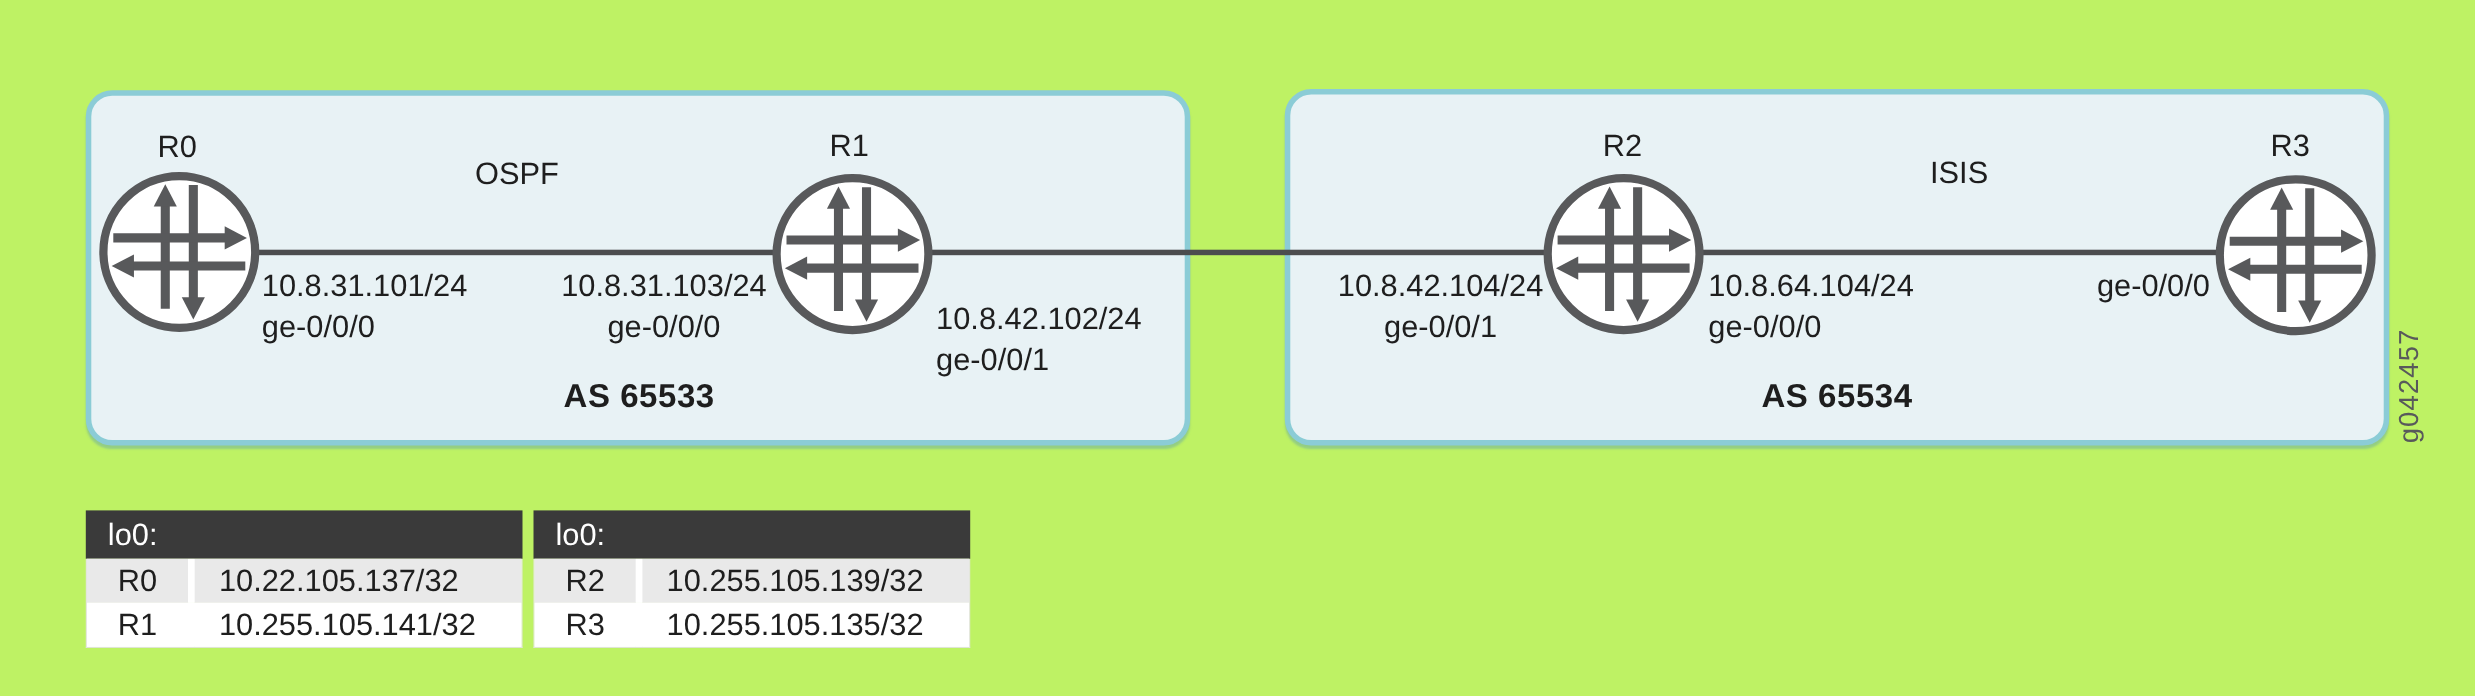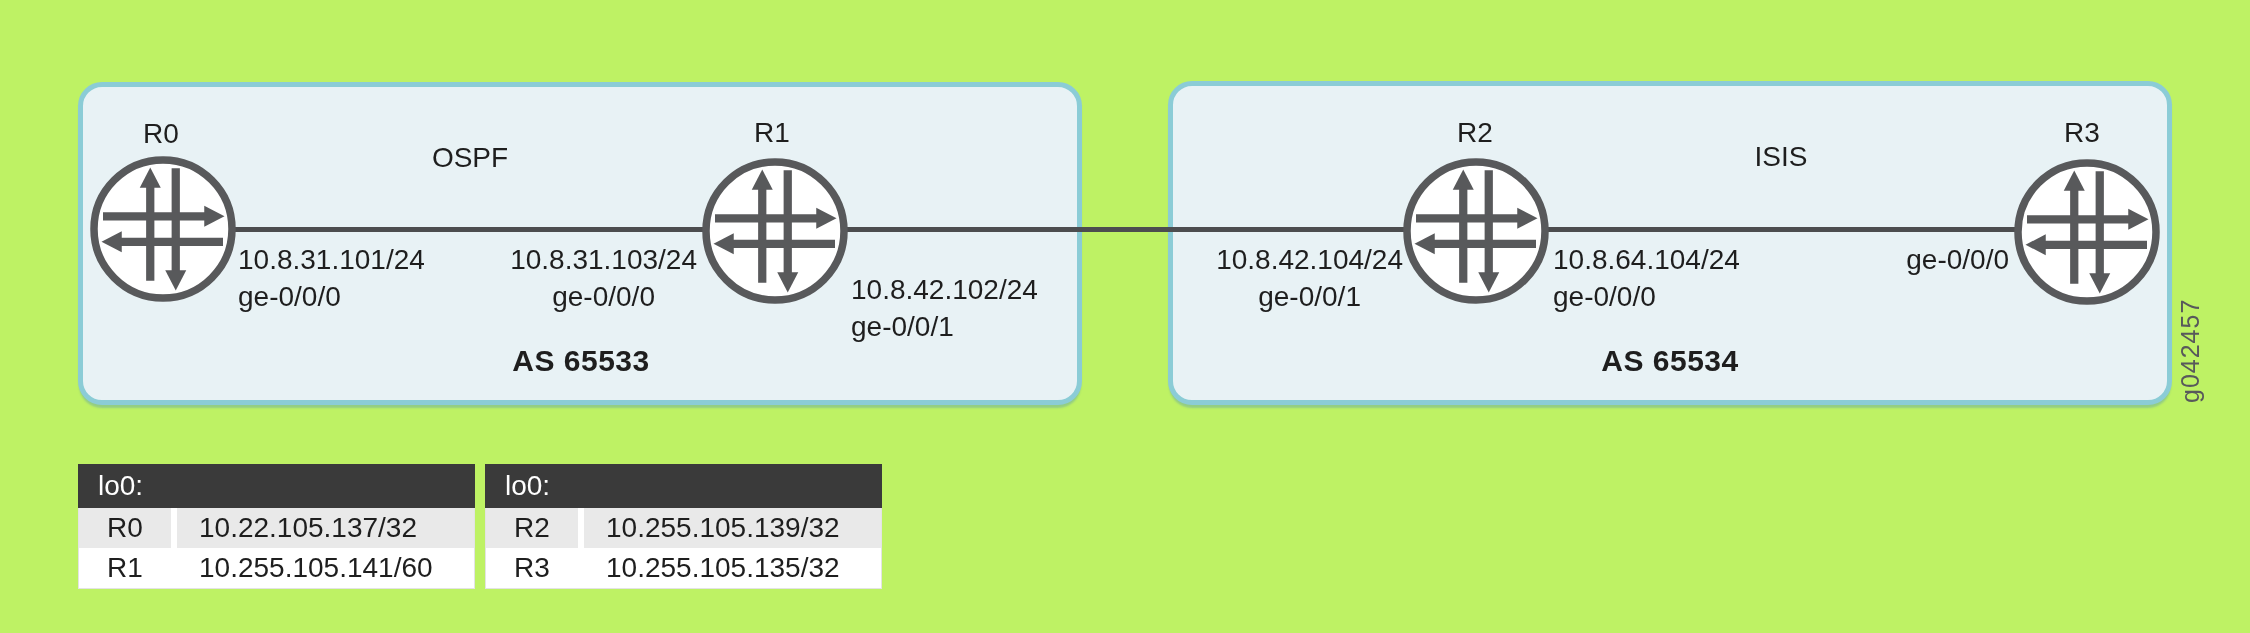--- a/index.html
+++ b/index.html
@@ -136,21 +136,21 @@
     <div class="lo-header">lo0:</div>
     <div class="lo-body">
       <div class="lo-row alt">
         <div class="cell cell-r">R0</div>
         <div class="cell-gap"></div>
         <div class="cell cell-ip">10.22.105.137/32</div>
       </div>
       <div class="lo-row">
         <div class="cell cell-r">R1</div>
         <div class="cell-gap"></div>
-        <div class="cell cell-ip">10.255.105.141/60</div>
+        <div class="cell cell-ip">10.255.105.141/32</div>
       </div>
     </div>
   </div>
 
   <div class="lo-table" style="left:485px;">
     <div class="lo-header">lo0:</div>
     <div class="lo-body">
       <div class="lo-row alt">
         <div class="cell cell-r">R2</div>
         <div class="cell-gap"></div>

